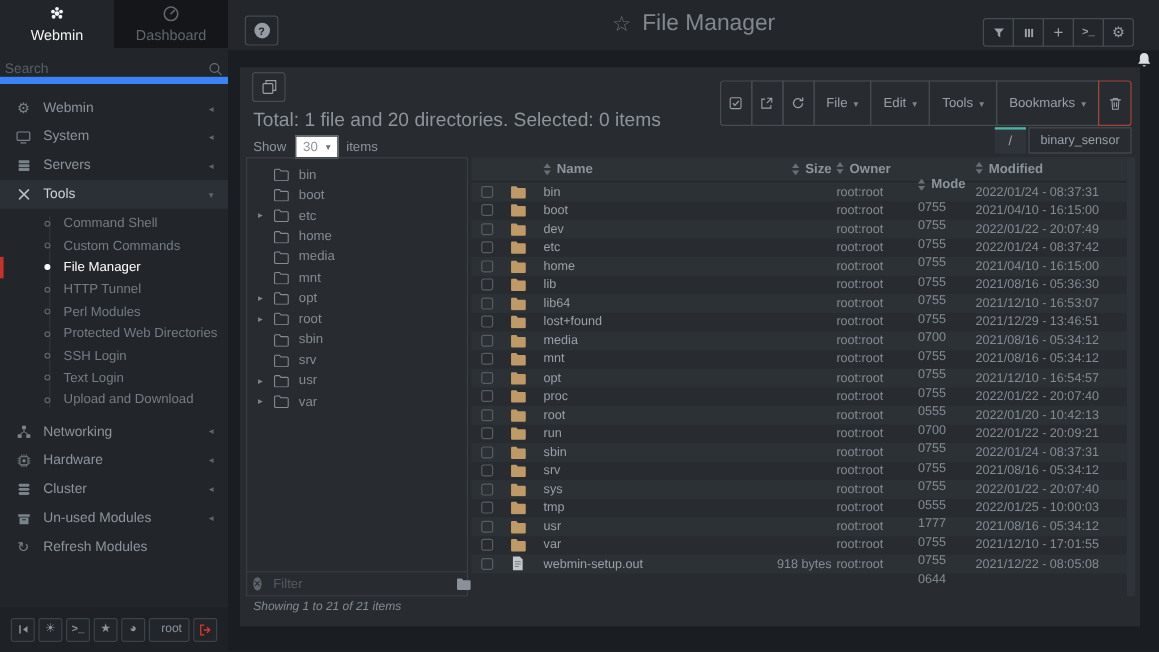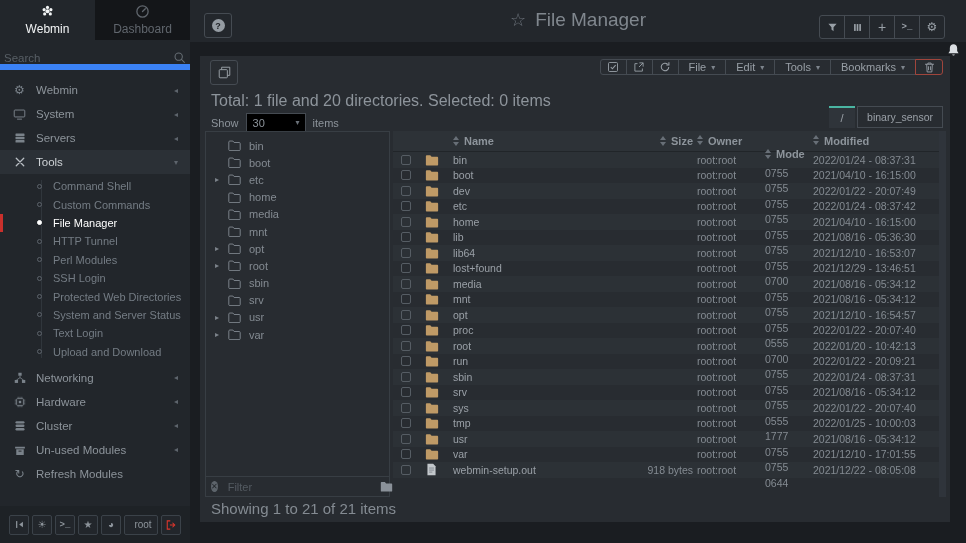--- a/index.html
+++ b/index.html
@@ -48,30 +48,30 @@
   .hgroup { position:absolute; right:21px; top:15px; display:flex; }
   .hbtn { width:26px; height:24px; border:1px solid #454b52; margin-left:-1px; display:flex; align-items:center; justify-content:center; color:#99a0a7; cursor:pointer; font-size:12px; }
   .hbtn:first-child { border-radius:3px 0 0 3px; }
   .hbtn:last-child { border-radius:0 3px 3px 0; }
   .term-txt { font-family:"Liberation Mono","DejaVu Sans Mono",monospace; font-size:9px; font-weight:bold; }
   #bell { position:absolute; right:5px; top:43px; cursor:pointer; }
 
   
   #content { position:absolute; left:200px; top:56px; width:750px; height:466px; background:#282c31; }
   .dup-btn { position:absolute; left:10px; top:4px; width:28px; height:25px; border:1px solid #454b52; border-radius:3px; display:flex; align-items:center; justify-content:center; color:#99a0a7; cursor:pointer; }
-  .tgroup { position:absolute; right:7px; top:3px; display:flex; height:16px; }
+  .tgroup { position:absolute; right:7px; top:11px; display:flex; height:38px; }
   .tbtn { border:1px solid #454b52; margin-left:-1px; display:flex; align-items:center; justify-content:center; color:#99a0a7; cursor:pointer; }
   .tbtn.icon { width:27px; }
   .tbtn.menu { padding:0 10px; font-size:11px; gap:5px; }
   .tbtn.menu .dd { font-size:8px; color:#7d848c; }
   .tbtn:first-child { border-radius:3px 0 0 3px; }
   .tbtn.trash { width:28px; border:1px solid #a0453c; border-radius:0 3px 3px 0; position:relative; z-index:1; }
   .total-row { position:absolute; left:11px; top:36px; font-size:16px; color:#8d949b; }
   .show-row { position:absolute; left:11px; top:57px; display:flex; align-items:center; gap:7px; }
-  .page-select { position:relative; width:60px; height:19px; border:1px solid #454b52; background:#000000; color:#8d949b; display:flex; align-items:center; padding:4px 6px; cursor:pointer; }
+  .page-select { position:relative; width:36px; height:19px; border:1px solid #454b52; background:#ffffff; color:#8d949b; display:flex; align-items:center; padding:4px 6px; cursor:pointer; }
   .page-select .dd { position:absolute; right:5px; font-size:8px; color:#6b727a; }
   .breadcrumb { position:absolute; right:7px; top:50px; display:flex; gap:2px; }
   .crumb-root { width:26px; height:22px; background:#2f343a; border-top:2px solid #4ab5a2; color:#9aa0a7; display:flex; align-items:center; justify-content:center; cursor:pointer; }
   .crumb-seg { height:22px; border:1px solid #454b52; color:#9aa0a7; display:flex; align-items:center; padding:0 9px; font-size:10.5px; cursor:pointer; }
 
   
   .tree-panel { position:absolute; left:5px; top:75px; width:185px; height:366px; border:1px solid #383e44; }
   .tree-list { padding-top:5px; }
   .titem { height:17.2px; display:flex; align-items:center; padding-left:9px; color:#848b92; cursor:pointer; }
   .titem .exp { width:13px; font-size:8px; color:#7d848c; }
@@ -95,21 +95,21 @@
   .c-mod { width:126px; display:flex; }
   .sort { display:inline-flex; flex-direction:column; gap:2px; margin-right:5px; cursor:pointer; }
   .sort i { width:0; height:0; border-left:3px solid transparent; border-right:3px solid transparent; }
   .sort .up { border-bottom:4px solid #686f77; }
   .sort .dn { border-top:4px solid #686f77; }
   .trow { height:15.5px; display:flex; align-items:center; font-size:10.5px; color:#848b92; cursor:pointer; }
   .trow:nth-child(odd) { background:#2c3136; }
   .trow .c-name { color:#9aa0a7; }
   .cb { width:10px; height:10px; border:1px solid #565d64; border-radius:2px; cursor:pointer; }
   .scrollbar { position:absolute; left:739px; top:75px; width:7px; height:366px; background:#2f343b; cursor:pointer; }
-  .showing { position:absolute; left:11px; top:444px; font-size:15px; color:#848b92; }
+  .showing { position:absolute; left:11px; top:444px; font-size:10px; color:#848b92;font-style:italic; }
 </style>
 </head>
 <body>
 
 <svg width="0" height="0" style="position:absolute">
   <symbol id="i-logo" viewBox="0 0 16 16">
       <g fill="currentColor">
         <circle cx="8" cy="3.6" r="1.7"></circle>
         <circle cx="4.4" cy="6" r="1.7"></circle>
         <circle cx="11.6" cy="6" r="1.7"></circle>
@@ -296,29 +296,25 @@
         <div class="navchild">
     <span class="bullet"></span>
     <span>HTTP Tunnel</span>
   </div>
         <div class="navchild">
     <span class="bullet"></span>
     <span>Perl Modules</span>
   </div>
         <div class="navchild">
     <span class="bullet"></span>
-    <span>SSH Login</span>
+    <span>Protected Web Directories</span>
   </div>
         <div class="navchild">
     <span class="bullet"></span>
-    <span>Protected Web Directories</span>
-  </div>
-        <div class="navchild">
-    <span class="bullet"></span>
-    <span>System and Server Status</span>
+    <span>SSH Login</span>
   </div>
         <div class="navchild">
     <span class="bullet"></span>
     <span>Text Login</span>
   </div>
         <div class="navchild">
     <span class="bullet"></span>
     <span>Upload and Download</span>
   </div>
       </div>

